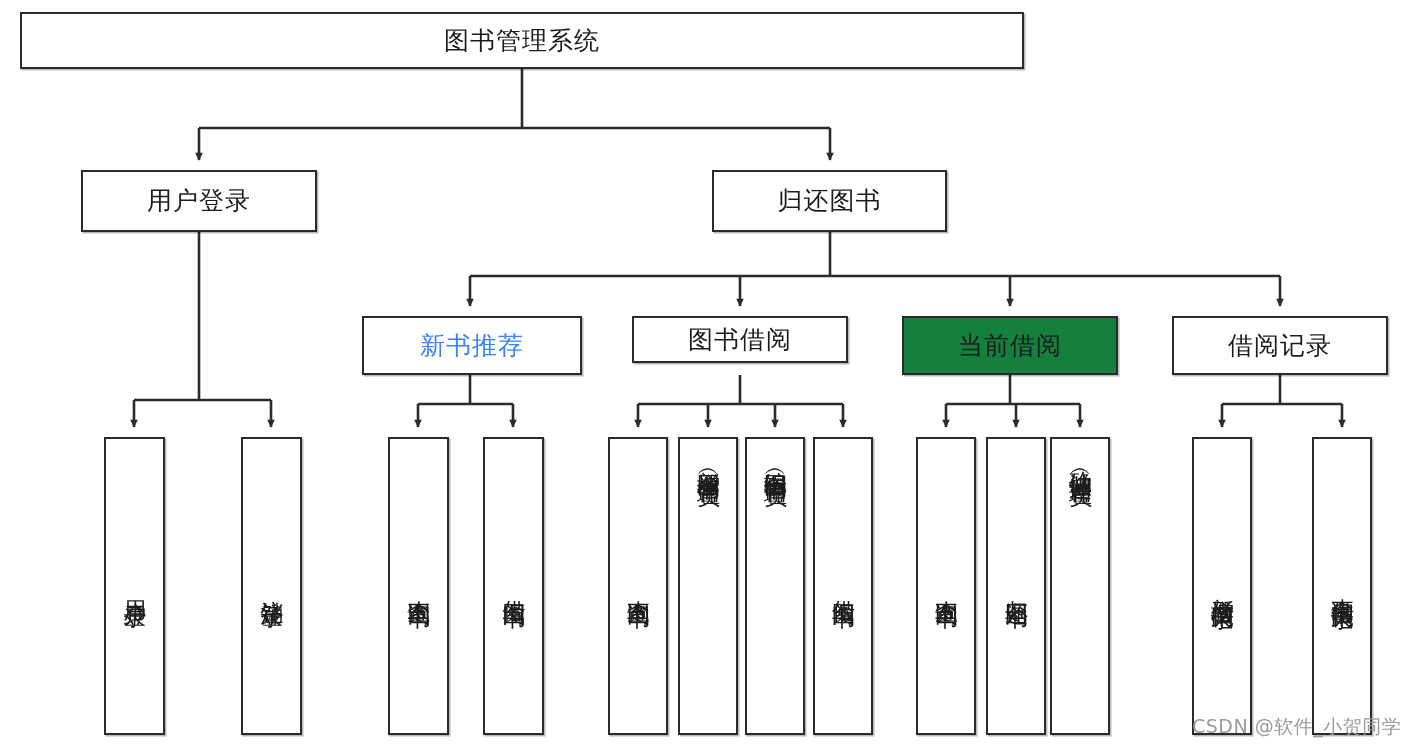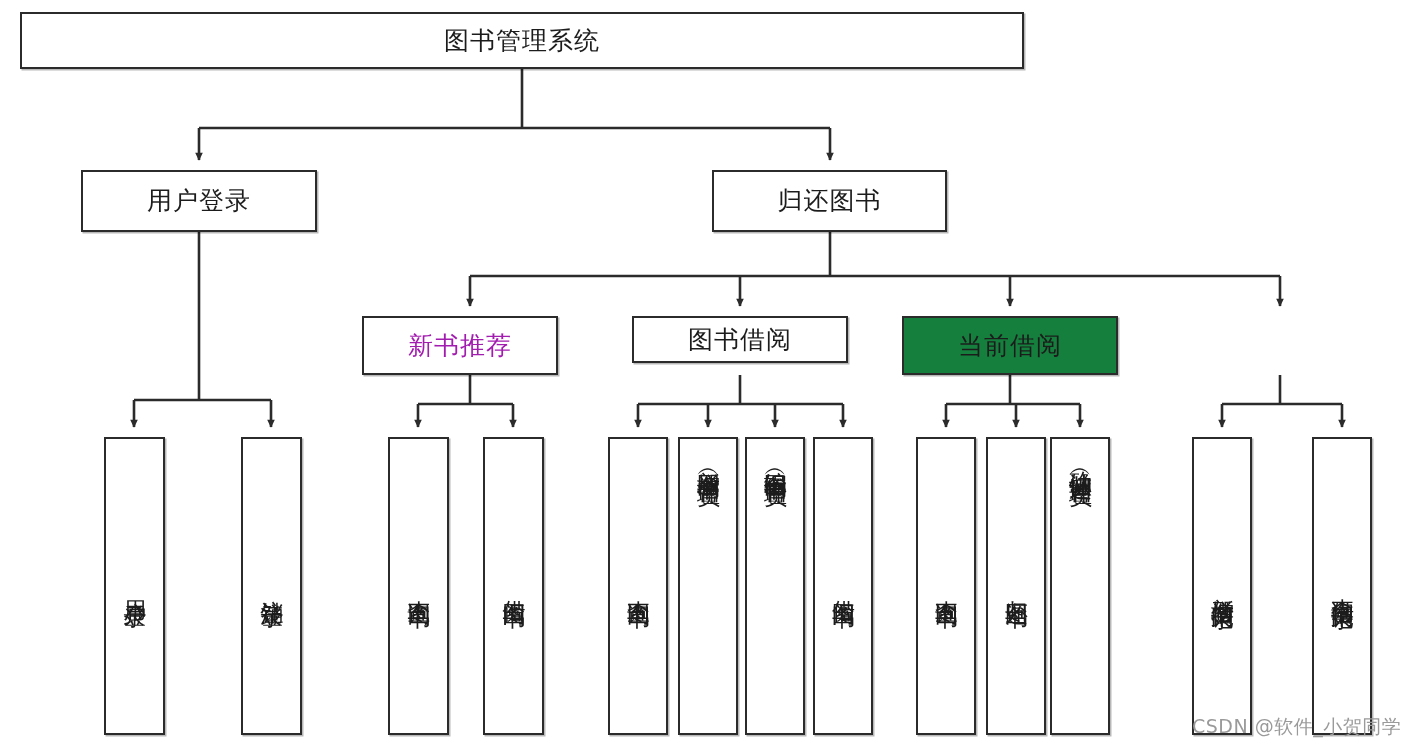--- a/index.html
+++ b/index.html
@@ -121,23 +121,24 @@
       <path d="M1222,404 L1222,427" marker-end="url(#arrowhead)"></path>
       <path d="M1342,404 L1342,427" marker-end="url(#arrowhead)"></path>
     </g>
   </svg>
 
   <div class="node node-h" style="left: 20px; top: 12px; width: 1004px; height: 57px; border-color: rgb(43, 43, 43); background: rgb(255, 255, 255); color: rgb(28, 28, 28);">图书管理系统</div>
 
   <div class="node node-h" style="left: 81px; top: 170px; width: 236px; height: 62px; border-color: rgb(43, 43, 43); background: rgb(255, 255, 255); color: rgb(28, 28, 28);">用户登录</div>
   <div class="node node-h" style="left: 712px; top: 170px; width: 235px; height: 62px; border-color: rgb(43, 43, 43); background: rgb(255, 255, 255); color: rgb(28, 28, 28);">归还图书</div>
 
-  <div class="node node-h" style="left: 362px; top: 316px; width: 196px; height: 59px; border-color: rgb(43, 43, 43); background: rgb(255, 255, 255); color: #a21caf; text-align: center;">新书推荐</div>
+  <div class="node node-h" style="left: 362px; top: 316px; width: 220px; height: 59px; border-color: rgb(43, 43, 43); background: rgb(255, 255, 255); color: #3b82f6; text-align: center;">新书推荐</div>
   <div class="node node-h" style="left: 632px; top: 316px; width: 216px; height: 47px; border-color: rgb(43, 43, 43); background: rgb(255, 255, 255); color: rgb(28, 28, 28);">图书借阅</div>
   <div class="node node-h" style="left: 902px; top: 316px; width: 216px; height: 59px; border-color: rgb(43, 43, 43); background: #15803d; color: rgb(28, 28, 28);">当前借阅</div>
+  <div class="node node-h" style="left: 1172px; top: 316px; width: 216px; height: 59px; border-color: rgb(43, 43, 43); background: rgb(255, 255, 255); color: rgb(28, 28, 28);">借阅记录</div>
 
   <div class="node node-v center-v" style="left: 104px; top: 437px; width: 61px; height: 298px; border-color: rgb(43, 43, 43); background: rgb(255, 255, 255); color: rgb(28, 28, 28);">用户登录</div>
   <div class="node node-v center-v" style="left: 241px; top: 437px; width: 61px; height: 298px; border-color: rgb(43, 43, 43); background: rgb(255, 255, 255); color: rgb(28, 28, 28);">注销登录</div>
   <div class="node node-v center-v" style="left: 388px; top: 437px; width: 61px; height: 298px; border-color: rgb(43, 43, 43); background: rgb(255, 255, 255); color: rgb(28, 28, 28);">查询图书</div>
   <div class="node node-v center-v" style="left: 483px; top: 437px; width: 61px; height: 298px; border-color: rgb(43, 43, 43); background: rgb(255, 255, 255); color: rgb(28, 28, 28);">借阅图书</div>
   <div class="node node-v center-v" style="left: 608px; top: 437px; width: 60px; height: 298px; border-color: rgb(43, 43, 43); background: rgb(255, 255, 255); color: rgb(28, 28, 28);">查询图书</div>
   <div class="node node-v" style="left: 678px; top: 437px; width: 60px; height: 298px; border-color: rgb(43, 43, 43); background: rgb(255, 255, 255); color: rgb(28, 28, 28);">新增图书（管理员）</div>
   <div class="node node-v" style="left: 745px; top: 437px; width: 60px; height: 298px; border-color: rgb(43, 43, 43); background: rgb(255, 255, 255); color: rgb(28, 28, 28);">编辑图书（管理员）</div>
   <div class="node node-v center-v" style="left: 813px; top: 437px; width: 60px; height: 298px; border-color: rgb(43, 43, 43); background: rgb(255, 255, 255); color: rgb(28, 28, 28);">借阅图书</div>
   <div class="node node-v center-v" style="left: 916px; top: 437px; width: 60px; height: 298px; border-color: rgb(43, 43, 43); background: rgb(255, 255, 255); color: rgb(28, 28, 28);">查询图书</div>

